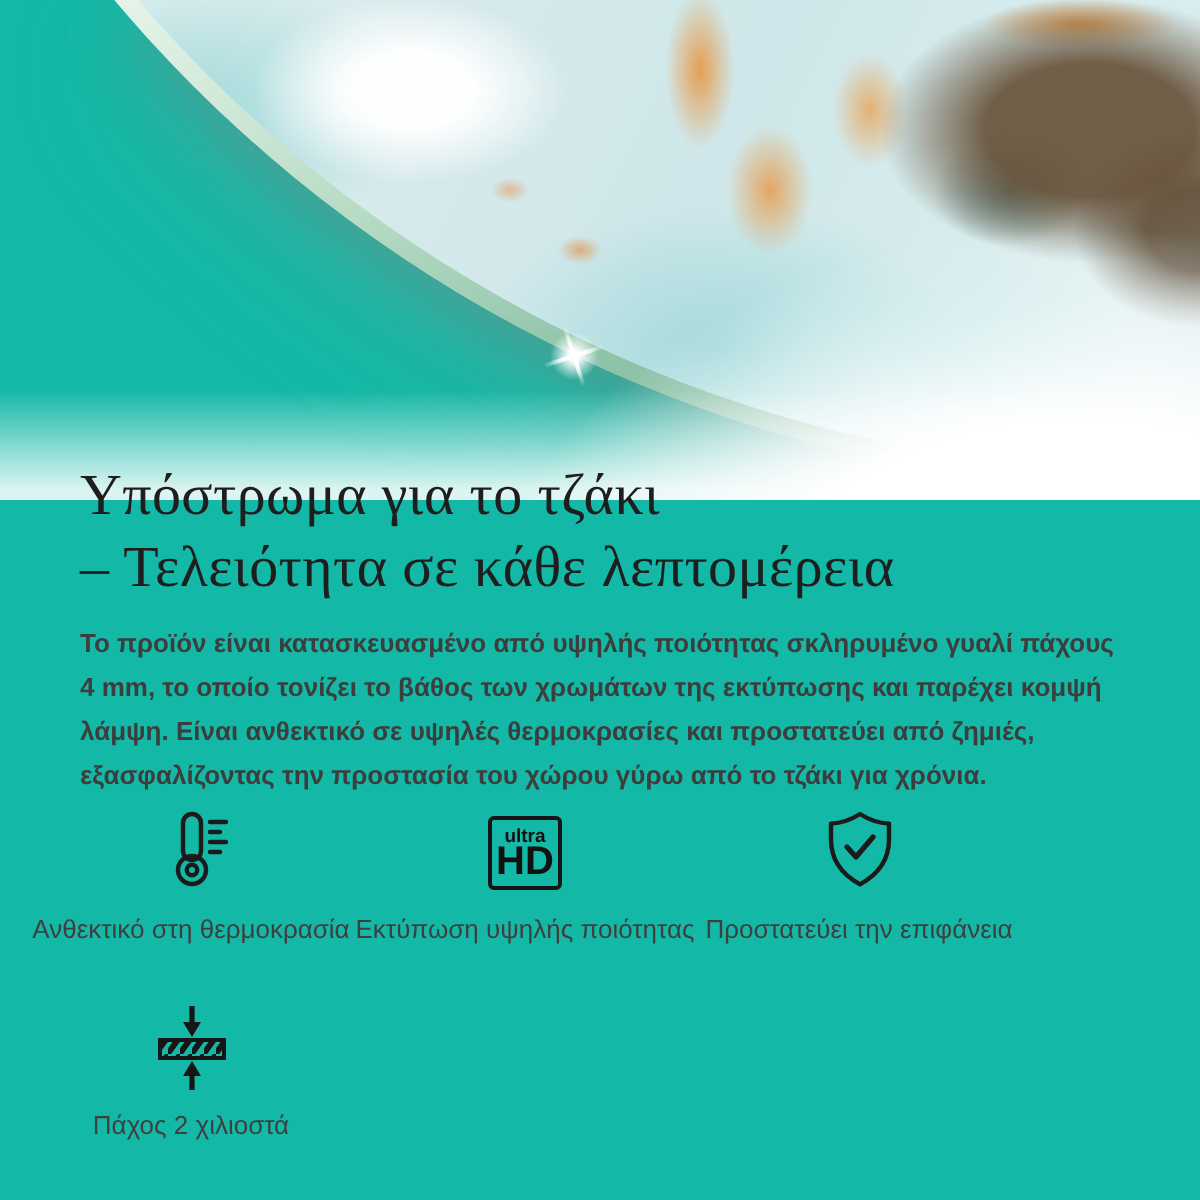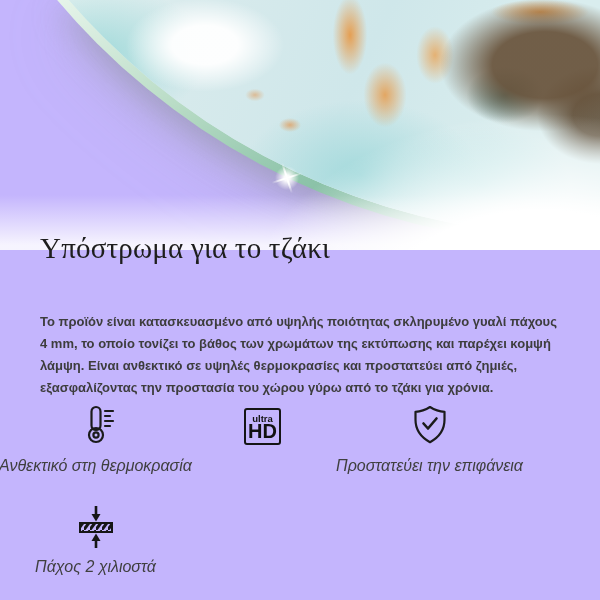--- a/index.html
+++ b/index.html
@@ -1,18 +1,18 @@
 <!DOCTYPE html>
 <html><head>
 <meta charset="utf-8">
 <style>
   * { margin:0; padding:0; box-sizing:border-box; }
   html,body { width:600px; height:600px; }
   body { font-family:"Liberation Sans", sans-serif; background:#fff; }
-  .page { position:relative; width:600px; height:600px; background:#c4b5fd; overflow:hidden; }
+  .page { position:relative; width:600px; height:600px; background:#14b8a6; overflow:hidden; }
 
   
   .hero { position:absolute; left:0; top:0; width:600px; height:250px; overflow:hidden; }
   .glass-wrap { position:absolute; inset:0; filter:drop-shadow(0 10px 16px rgba(120,130,126,.38)) drop-shadow(0 22px 30px rgba(140,150,146,.22)); }
   .glass-edge { position:absolute; inset:0;
     background:linear-gradient(155deg,#e6f4ea 5%,#b9dcc6 35%,#8ec4aa 60%,#79b69c 80%);
     clip-path:circle(689px at 584px -444px); }
   .marble { position:absolute; inset:0;
     clip-path:circle(680px at 584px -444px);
     background:
@@ -49,21 +49,21 @@
     font-weight:400; color:#1e1e1e; letter-spacing:.2px; }
   .title span { display:block; }
   .desc { position:absolute; left:40px; top:311px; width:518px;
     font-size:13px; line-height:22px; color:#3d3d3d;font-weight:bold; }
 
   
   .features { position:absolute; left:12px; top:400px; width:502px;
     display:grid; grid-template-columns:repeat(3,167px); row-gap:26px; }
   .feature { display:flex; flex-direction:column; align-items:center; }
   .icon-box { height:52px; display:flex; align-items:center; justify-content:flex-end; }
-  .feature-label { margin-top:5px; font-size:16px; color:#3f3f3f; white-space:nowrap;font-style:italic; }
+  .feature-label { margin-top:5px; font-size:13px; color:#3f3f3f; white-space:nowrap; }
   svg.line-icon { stroke:#1b1b1b; fill:none; stroke-width:2.2; }
   .uhd { width:37px; height:37px; border:2.5px solid #151515; border-radius:3px;
     display:flex; flex-direction:column; align-items:center; justify-content:center; color:#111; }
   .uhd .t1 { font-size:9.5px; font-weight:700; line-height:10px; }
   .uhd .t2 { font-size:20px; font-weight:800; line-height:15px; }
 </style>
 </head>
 <body>
 
 <div class="page">
@@ -72,20 +72,21 @@
     <div class="glass-wrap">
       <div class="glass-edge"></div>
       <div class="marble"></div>
     </div>
     <div class="hero-fade"></div>
     <div class="sparkle"></div>
   </div>
 
   <h1 class="title">
     <span>Υπόστρωμα για το τζάκι</span>
+    <span>– Τελειότητα σε κάθε λεπτομέρεια</span>
   </h1>
 
   <p class="desc">Το προϊόν είναι κατασκευασμένο από υψηλής ποιότητας σκληρυμένο γυαλί πάχους 4 mm, το οποίο τονίζει το βάθος των χρωμάτων της εκτύπωσης και παρέχει κομψή λάμψη. Είναι ανθεκτικό σε υψηλές θερμοκρασίες και προστατεύει από ζημιές, εξασφαλίζοντας την προστασία του χώρου γύρω από το τζάκι για χρόνια.</p>
 
   <div class="features">
 
     <div class="feature">
       <div class="icon-box">
         <svg class="line-icon" width="48" height="48" viewBox="0 0 48 48" stroke-linecap="round">
           <rect x="19.5" y="5" width="9" height="23" rx="4.5"></rect>
@@ -100,20 +101,21 @@
       <div class="feature-label">Ανθεκτικό στη θερμοκρασία</div>
     </div>
 
     <div class="feature">
       <div class="icon-box">
         <div class="uhd">
           <div class="t1">ultra</div>
           <div class="t2">HD</div>
         </div>
       </div>
+      <div class="feature-label">Εκτύπωση υψηλής ποιότητας</div>
     </div>
 
     <div class="feature">
       <div class="icon-box">
         <svg class="line-icon" width="48" height="48" viewBox="0 0 48 48" stroke-linecap="round" stroke-linejoin="round">
           <path d="M24 5 C29 8.2 33.8 9.6 38.5 9.8 L38.5 17.8 C38.5 28.3 33 35.3 24 40.2 C15 35.3 9.5 28.3 9.5 17.8 L9.5 9.8 C14.2 9.6 19 8.2 24 5 Z"></path>
           <polyline points="17.5,21.5 22,26.5 30.5,16.5" stroke-width="2.6"></polyline>
         </svg>
       </div>
       <div class="feature-label">Προστατεύει την επιφάνεια</div>

